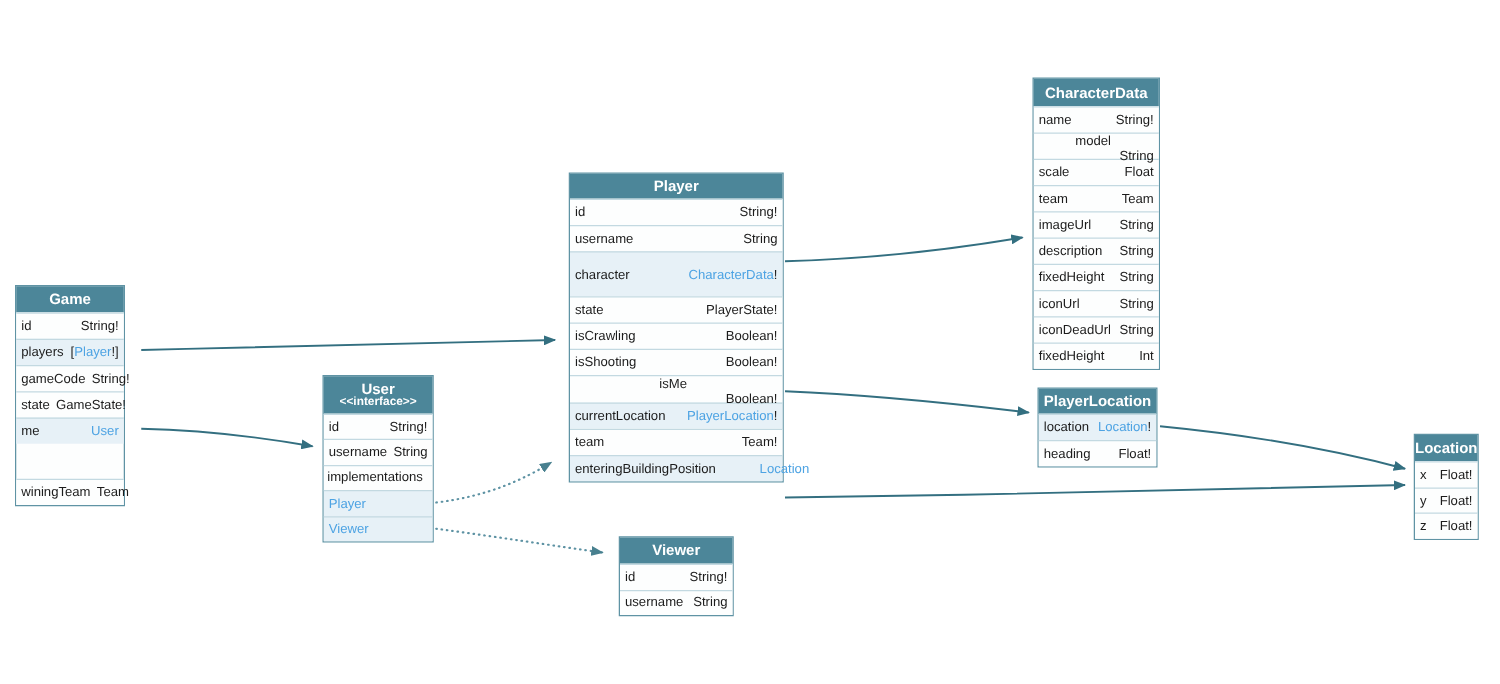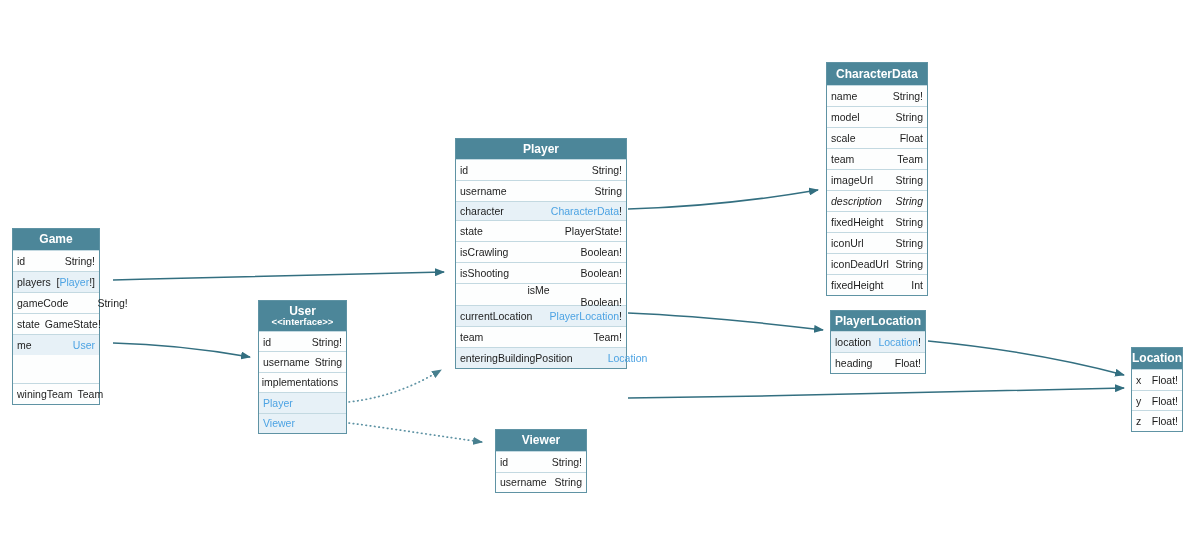--- a/index.html
+++ b/index.html
@@ -61,21 +61,21 @@
           <span>Game</span>
         </div>
         <div class="row" style="height: 21px;">
           <span class="fname">id</span>
           <span class="ftype">String!</span>
         </div>
         <div class="row linkrow" style="height: 21px;">
           <span class="fname">players</span>
           <span class="ftype"><span>[</span><span class="link">Player</span><span>!]</span></span>
         </div>
-        <div class="row" style="height: 21px; gap: 24px;">
+        <div class="row" style="height: 21px;">
           <span class="fname">gameCode</span>
           <span class="ftype">String!</span>
         </div>
         <div class="row" style="height: 21px;">
           <span class="fname">state</span>
           <span class="ftype">GameState!</span>
         </div>
         <div class="row linkrow" style="height: 21px;">
           <span class="fname">me</span>
           <span class="ftype"><span class="link">User</span></span>
@@ -113,21 +113,21 @@
           <span>Player</span>
         </div>
         <div class="row" style="height: 21.1px;">
           <span class="fname">id</span>
           <span class="ftype">String!</span>
         </div>
         <div class="row" style="height: 21.1px;">
           <span class="fname">username</span>
           <span class="ftype">String</span>
         </div>
-        <div class="row linkrow" style="height: 19px; gap: 24px;">
+        <div class="row linkrow" style="height: 36px; gap: 24px;">
           <span class="fname">character</span>
           <span class="ftype"><span class="link">CharacterData</span><span>!</span></span>
         </div>
         <div class="row" style="height: 21.1px;">
           <span class="fname">state</span>
           <span class="ftype">PlayerState!</span>
         </div>
         <div class="row" style="height: 21.1px;">
           <span class="fname">isCrawling</span>
           <span class="ftype">Boolean!</span>
@@ -154,37 +154,37 @@
         </div>
       </div>
       <div class="entity" style="left: 826px; top: 62px; width: 102px;">
         <div class="hdr" style="height: 22px;">
           <span>CharacterData</span>
         </div>
         <div class="row" style="height: 21px;">
           <span class="fname">name</span>
           <span class="ftype">String!</span>
         </div>
-        <div class="row" style="height: 21px;">
+        <div class="row" style="height: 21px; flex-direction: column;">
           <span class="fname">model</span>
           <span class="ftype">String</span>
         </div>
         <div class="row" style="height: 21px;">
           <span class="fname">scale</span>
           <span class="ftype">Float</span>
         </div>
         <div class="row" style="height: 21px;">
           <span class="fname">team</span>
           <span class="ftype">Team</span>
         </div>
         <div class="row" style="height: 21px;">
           <span class="fname">imageUrl</span>
           <span class="ftype">String</span>
         </div>
-        <div class="row" style="height: 21px; font-style: italic;">
+        <div class="row" style="height: 21px;">
           <span class="fname">description</span>
           <span class="ftype">String</span>
         </div>
         <div class="row" style="height: 21px;">
           <span class="fname">fixedHeight</span>
           <span class="ftype">String</span>
         </div>
         <div class="row" style="height: 21px;">
           <span class="fname">iconUrl</span>
           <span class="ftype">String</span>

